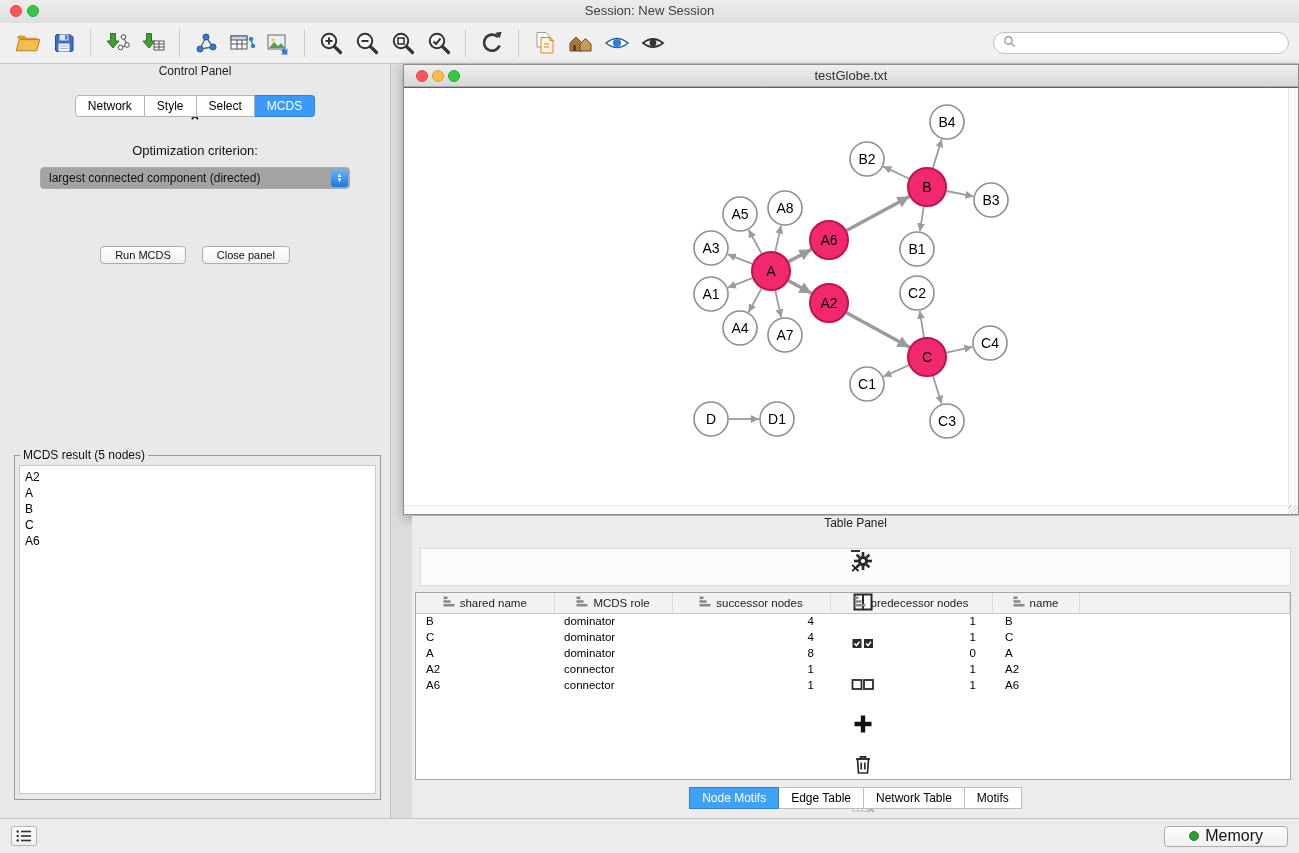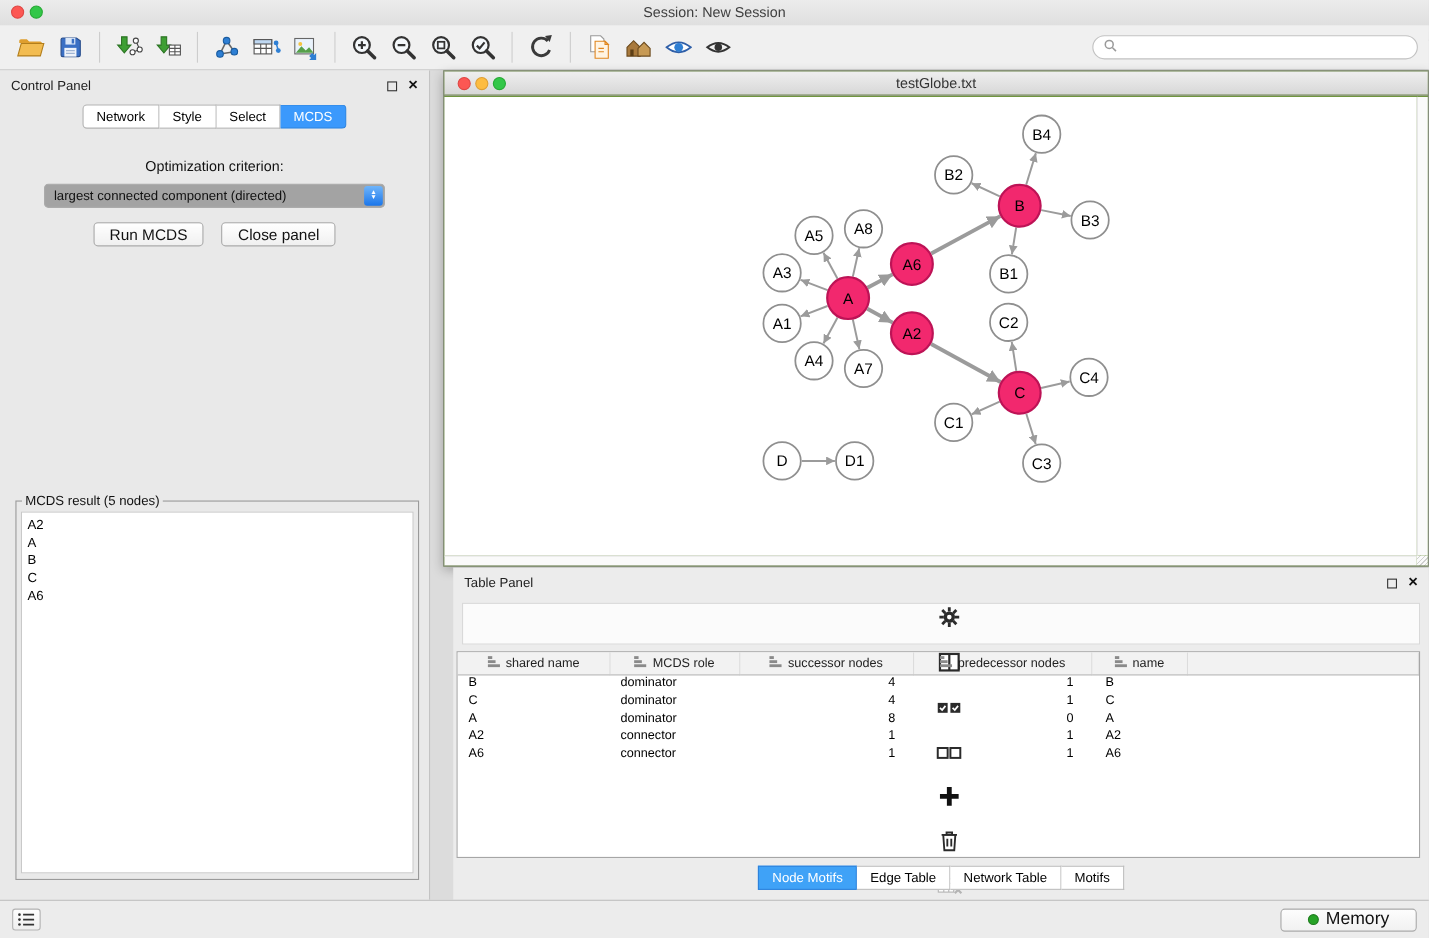--- a/index.html
+++ b/index.html
@@ -21,21 +21,21 @@
     background:#F0F0F0; border-bottom:1px solid #C6C6C6;
     display:flex; align-items:center; padding:0 10px; }
   .tb-items { display:flex; align-items:center; }
   .tb-btn { width:36px; height:34px; display:flex; align-items:center; justify-content:center; cursor:default; }
   .tb-sep { width:1px; height:28px; background:#CDCDCD; margin:0 8px; }
   .search { margin-left:auto; width:296px; height:22px; border:1px solid #C2C2C2; border-radius:11px;
     background:#fff; display:flex; align-items:center; padding:0 9px; gap:6px; }
   .search input { border:none; outline:none; flex:1; font-size:12px; font-family:"Liberation Sans",sans-serif; background:transparent; }
 
   
-  .panel-header { height:28px; display:flex; align-items:center; padding:0 10px; font-size:12px; color:#222; gap:10px; }
+  .panel-header { height:28px; display:flex; align-items:center; padding:0 10px; font-size:12px; color:#222; gap:10px;flex-direction:column; }
   .panel-header .spacer { flex:1; }
   .float-icon { width:9px; height:9px; border:1.5px solid #333; display:inline-block; }
   .close-x { font-size:15px; font-weight:bold; color:#111; line-height:12px; }
 
   
   .control-panel { position:absolute; left:0; top:64px; width:391px; height:754px;
     background:#E9E9E9; border-right:1px solid #C3C3C3; }
   .cp-tabs { display:flex; justify-content:center; margin-top:3px; }
   .cp-tab { font-size:12px; padding:3px 12px; background:#fff; border:1px solid #B3B3B3; border-left-width:0; color:#000; cursor:default; }
   .cp-tab:first-child { border-left-width:1px; border-radius:4px 0 0 4px; }
@@ -43,21 +43,21 @@
   .cp-tab.active { background:#3B99FC; border-color:#2E82DC; color:#fff; }
   .opt-label { text-align:center; font-size:13px; margin-top:26px; color:#111; }
   .dropdown { width:310px; margin:9px auto 0 auto; height:22px; background:#a3a3a3;
     border:1px solid #ABABAB; border-radius:4px; display:flex; align-items:center;
     font-size:12px; padding-left:8px; position:relative; color:#111; }
   .dd-stepper { position:absolute; right:1px; top:1px; width:17px; height:18px; border-radius:3px;
     background:linear-gradient(#6FB5FB,#1B76EA); color:#fff; display:flex; flex-direction:column;
     align-items:center; justify-content:center; font-size:6px; line-height:5px; }
   .cp-buttons { display:flex; justify-content:center; gap:16px; margin-top:13px; }
   .mac-btn { background:linear-gradient(#FFFFFF,#F0F0F0); border:1px solid #ACACAC; border-radius:4px;
-    font-size:14px; padding:2px 14px; font-family:"Liberation Sans",sans-serif; color:#111; }
+    font-size:11px; padding:2px 14px; font-family:"Liberation Sans",sans-serif; color:#111;margin-top:44px; }
   .result-fieldset { position:absolute; left:14px; right:9px; top:391px; bottom:18px; border:1px solid #9A9A9A; }
   .result-fieldset .legend { position:absolute; top:-8px; left:5px; background:#E9E9E9; padding:0 3px; font-size:12px; color:#111; }
   .result-list { position:absolute; left:4px; right:4px; top:9px; bottom:5px; background:#fff; border:1px solid #C9C9C9;
     font-size:12px; padding:3px 5px; overflow:hidden; }
   .result-list div { line-height:16px; color:#000; }
 
   
   .net-window { position:absolute; left:403px; top:64px; width:896px; height:451px;
     background:#4d7c0f; border:1px solid #8E8E8E; box-shadow:0 3px 10px rgba(0,0,0,.28); }
   .net-titlebar { height:22px; background:linear-gradient(#EFEFEF,#D7D7D7); border-bottom:1px solid #ABABAB;

